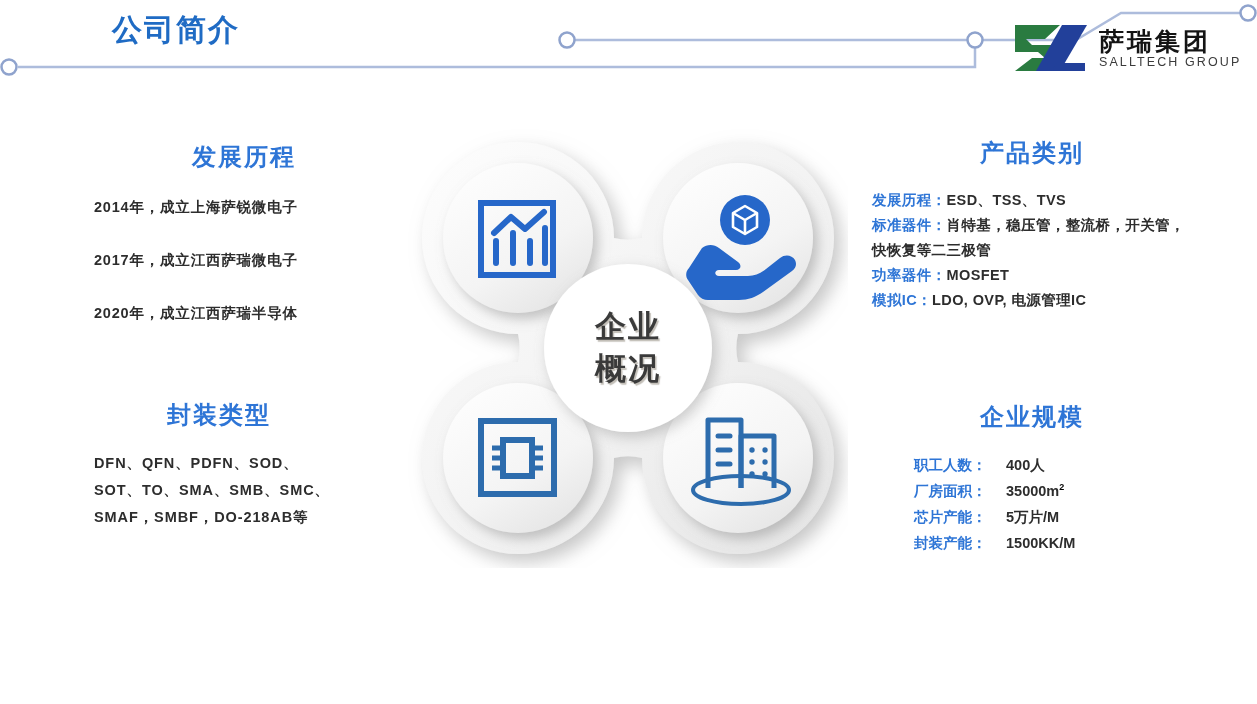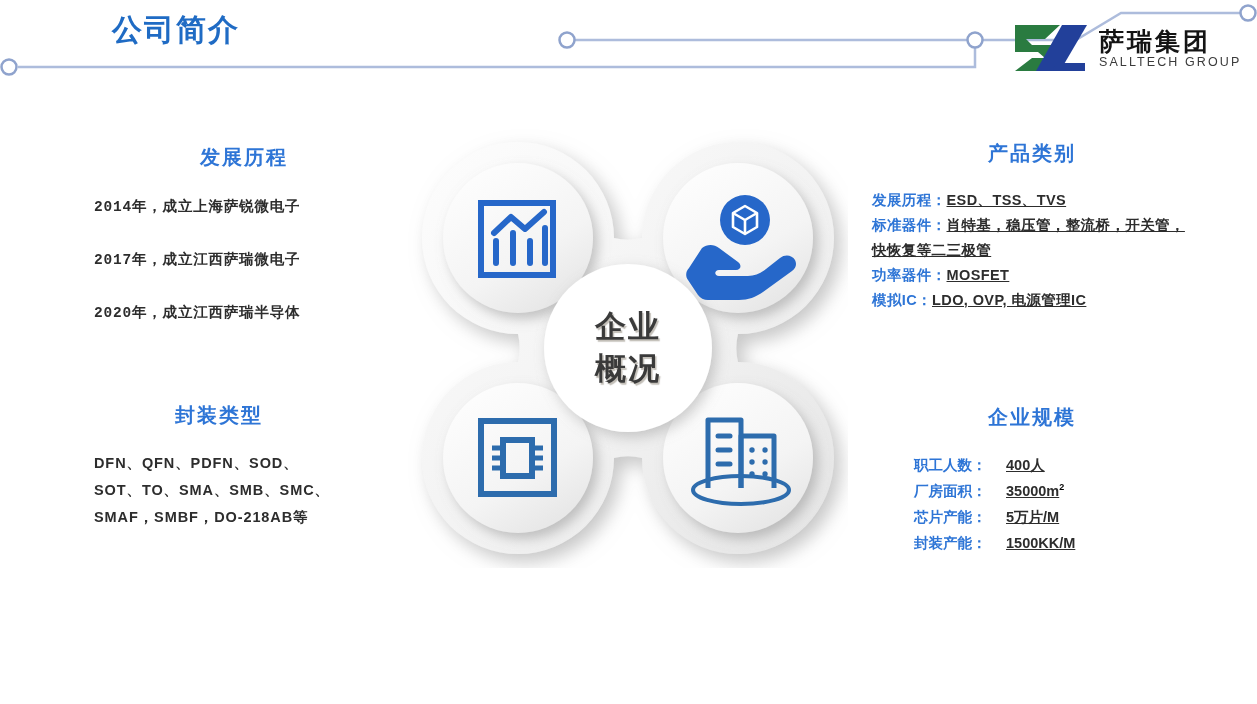--- a/index.html
+++ b/index.html
@@ -23,50 +23,50 @@
   
   .logo{position:absolute;left:1012px;top:22px;display:flex;align-items:center;gap:9px;}
   .logo-mark{width:78px;height:52px;flex:none;}
   .logo-text{display:flex;flex-direction:column;justify-content:center;}
   .logo-cn{font-size:25px;font-weight:bold;color:#141414;letter-spacing:3px;line-height:28px;white-space:nowrap;}
   .logo-en{font-size:12.5px;color:#3b3b3b;letter-spacing:2.1px;line-height:15px;white-space:nowrap;}
 
   
   .panel{position:absolute;}
   .panel-title{
-    font-size:20px;font-weight:bold;color:#2E75D6;letter-spacing:2px;
+    font-size:24px;font-weight:bold;color:#2E75D6;letter-spacing:2px;
     line-height:26px;white-space:nowrap;
   }
 
   
   #panel-history{left:94px;top:144px;width:300px;}
   #panel-history .panel-title{text-align:center;}
   #panel-history .hist-list{margin-top:26px;}
   #panel-history .hist-item{
     font-size:14.5px;font-weight:bold;color:#2d2d2d;letter-spacing:.8px;
-    line-height:22px;margin-bottom:31px;white-space:nowrap;font-family:Liberation Mono, monospace;
+    line-height:22px;margin-bottom:31px;white-space:nowrap;
   }
 
   
   #panel-package{left:94px;top:402px;width:250px;}
   #panel-package .panel-title{text-align:center;}
   #panel-package .pkg-text{
     margin-top:22px;font-size:14.5px;font-weight:bold;color:#2d2d2d;
     letter-spacing:.9px;line-height:27px;
   }
 
   
   #panel-product{left:872px;top:140px;width:320px;}
   #panel-product .panel-title{text-align:center;font-family:Liberation Serif, serif;}
   #panel-product .prod-list{margin-top:22px;}
   #panel-product .prod-row{
     font-size:14.5px;line-height:25px;font-weight:bold;color:#2d2d2d;letter-spacing:.4px;
   }
   .lbl{color:#2E75D6;font-weight:bold;}
-  .val{color:#2d2d2d;font-weight:bold;text-decoration:underline;}
+  .val{color:#2d2d2d;font-weight:bold;}
 
   
   #panel-scale{left:872px;top:404px;width:320px;}
   #panel-scale .panel-title{text-align:center;}
   #panel-scale .scale-list{margin-top:22px;padding-left:42px;}
   #panel-scale .scale-row{
     font-size:14.5px;line-height:26px;white-space:nowrap;font-weight:bold;
   }
   #panel-scale .lbl{display:inline-block;min-width:92px;font-family:Liberation Serif, serif;}
   sup{font-size:.62em;vertical-align:super;line-height:0;}

